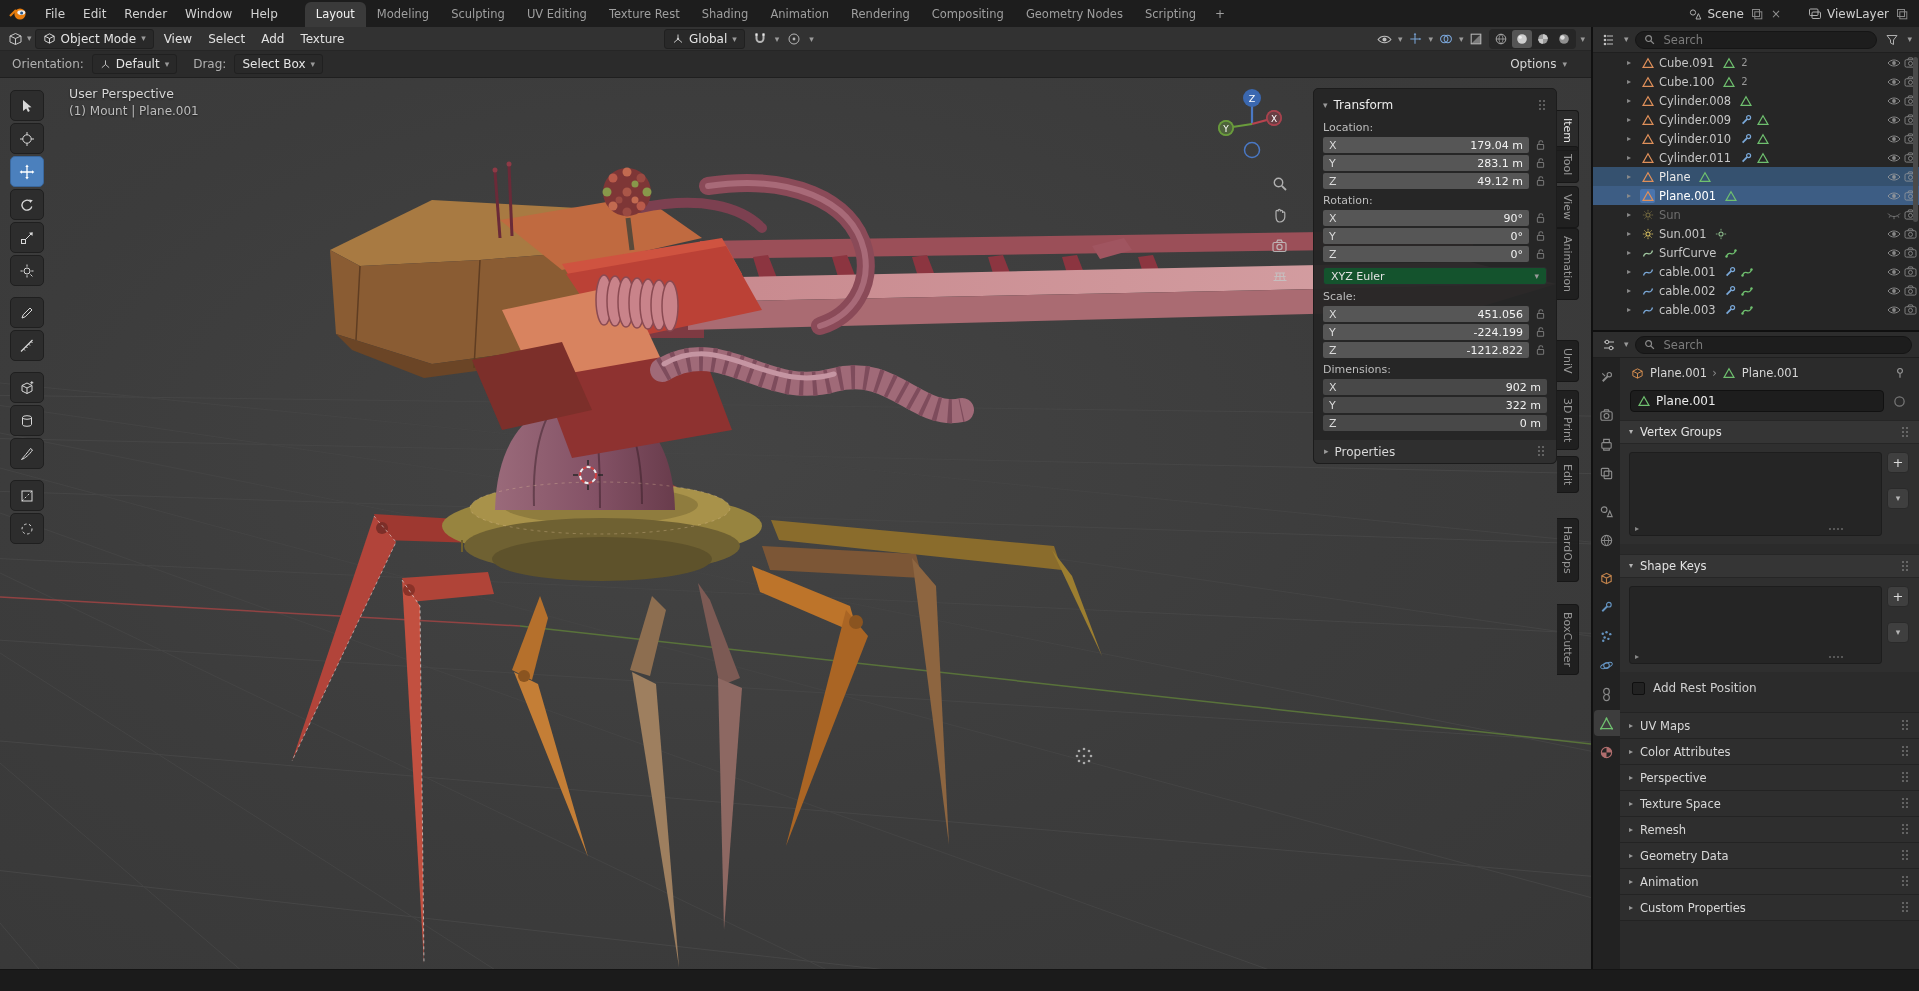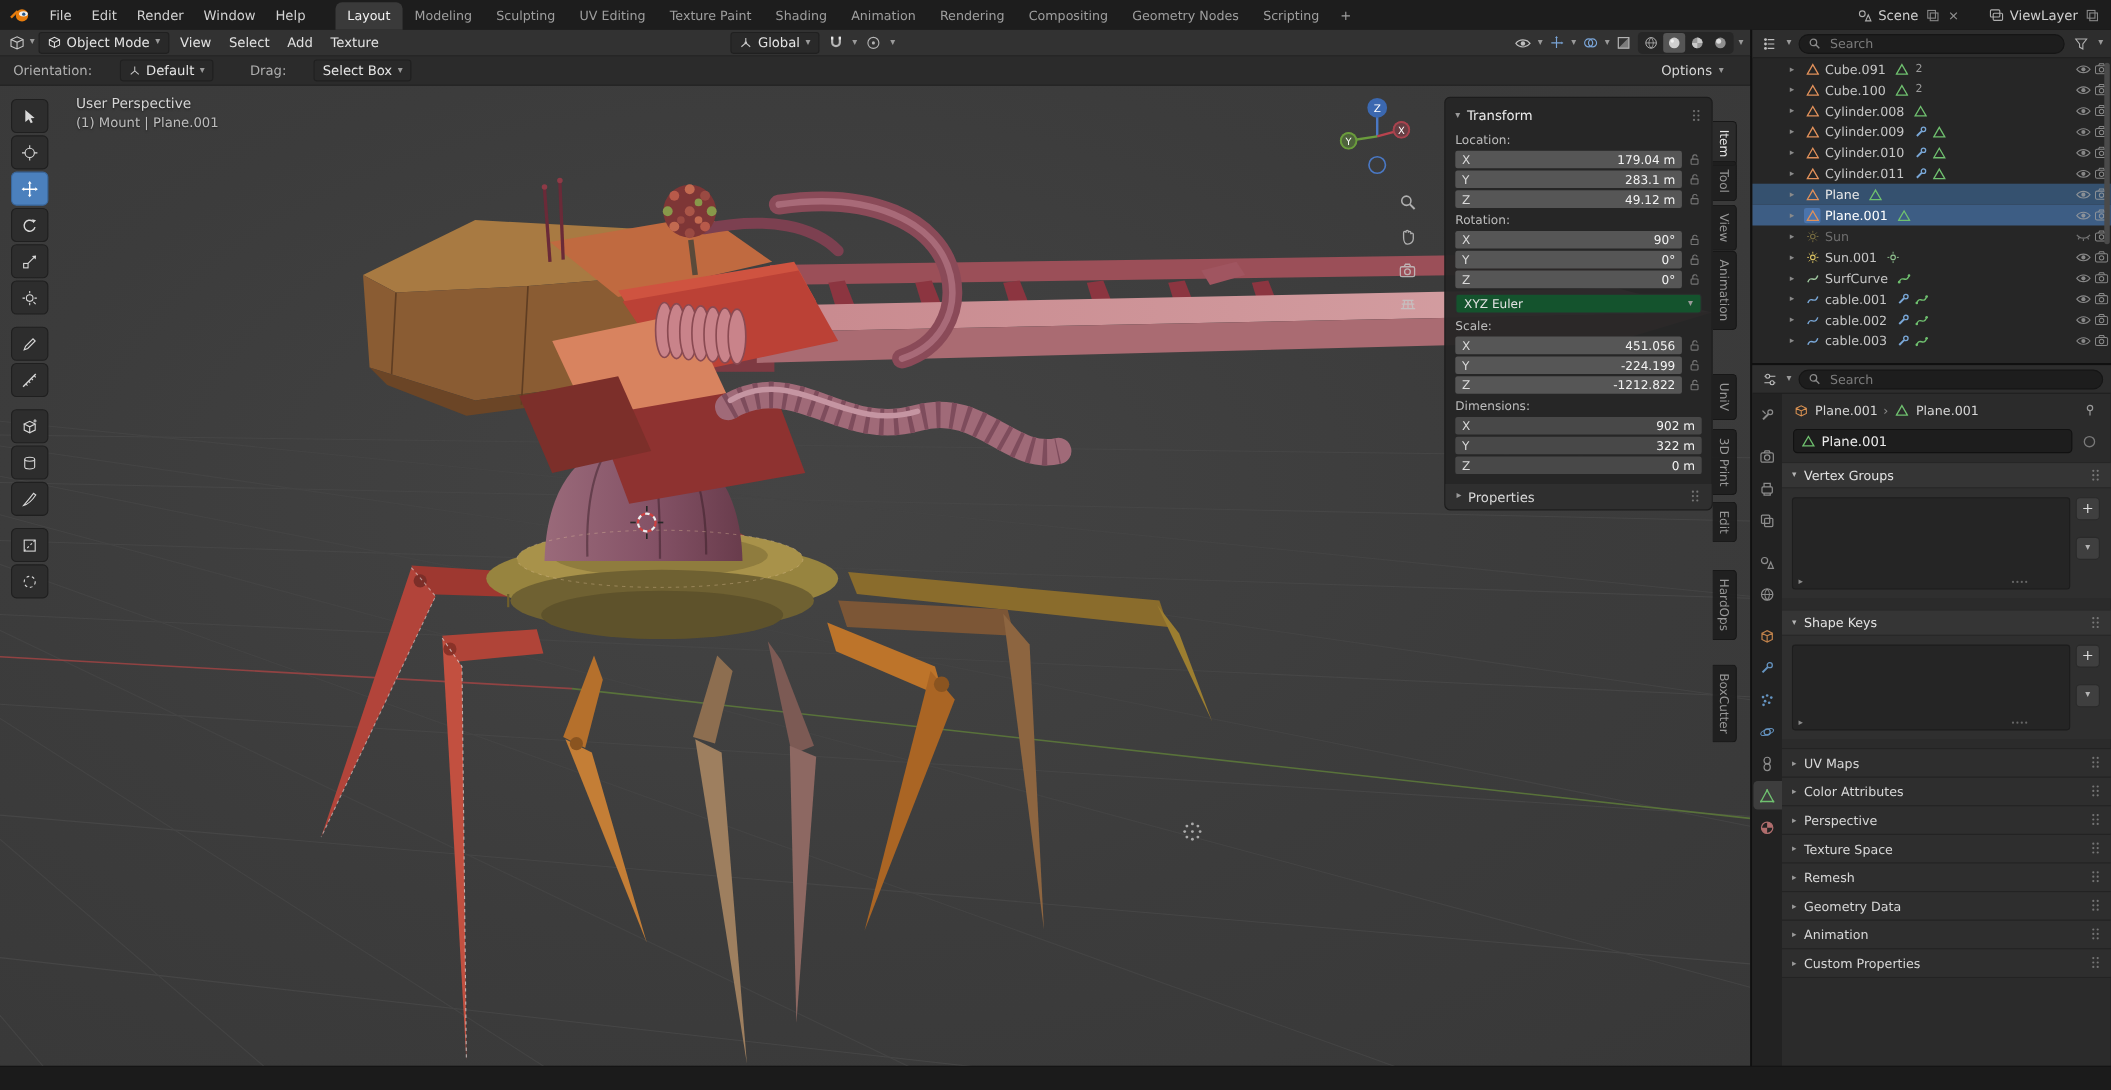--- a/index.html
+++ b/index.html
@@ -27,21 +27,21 @@
   .vph .menu{padding:3px 7px;color:#e2e2e2}
   .hbtn{display:flex;align-items:center;gap:5px;background:#292929;border:1px solid #202020;border-radius:3px;padding:2px 7px;color:#e5e5e5}
   .caret{color:#9a9a9a;font-size:9px;line-height:1}
   .vph-center{position:absolute;left:664px;top:2px;display:flex;align-items:center;gap:6px}
   .vph-right{position:absolute;right:6px;top:2px;display:flex;align-items:center;gap:4px}
   .hic{width:18px;height:18px;display:flex;align-items:center;justify-content:center}
   .shade-pill{display:flex;align-items:center;background:#262626;border-radius:4px;padding:1px 2px;gap:1px}
   .shade-pill .hic{width:20px;border-radius:3px}
   .shade-pill .hic.active{background:#555}
 
-  .vpt{position:absolute;left:0;top:51px;width:1591px;height:27px;background:#2b2b2b;border-bottom:1px solid #1f1f1f;display:flex;align-items:center;gap:25px;padding:0 12px;color:#b9b9b9}
+  .vpt{position:absolute;left:0;top:51px;width:1591px;height:27px;background:#2b2b2b;border-bottom:1px solid #1f1f1f;display:flex;align-items:center;gap:8px;padding:0 12px;color:#b9b9b9}
   .vpt .lab{color:#b0b0b0}
   .vpt-options{position:absolute;right:24px;display:flex;gap:6px;align-items:center;color:#d6d6d6}
 
   
   .viewport{position:absolute;left:0;top:78px;width:1591px;height:891px;background:radial-gradient(ellipse at 44% 42%,#444444 0%,#3c3c3c 55%,#383838 100%);overflow:hidden}
   #vp-svg{position:absolute;left:0;top:0}
   .vp-label{position:absolute;left:69px;top:8px;color:#d6d6d6;font-size:12.5px;text-shadow:0 1px 2px rgba(0,0,0,.55)}
   .vp-label2{position:absolute;left:69px;top:26px;color:#bdbdbd;font-size:12px;text-shadow:0 1px 2px rgba(0,0,0,.55)}
 
   
@@ -142,21 +142,21 @@
         <div class="tbm">Edit</div>
         <div class="tbm">Render</div>
         <div class="tbm">Window</div>
         <div class="tbm">Help</div>
       </div>
     <div id="tb-tabs">
         <div class="ws active">Layout</div>
         <div class="ws">Modeling</div>
         <div class="ws">Sculpting</div>
         <div class="ws">UV Editing</div>
-        <div class="ws">Texture Paint</div>
+        <div class="ws">Texture Rest</div>
         <div class="ws">Shading</div>
         <div class="ws">Animation</div>
         <div class="ws">Rendering</div>
         <div class="ws">Compositing</div>
         <div class="ws">Geometry Nodes</div>
         <div class="ws">Scripting</div>
       </div>
     <div class="ws-add">+</div>
     <div class="tb-right">
       <span class="mini-ic">
@@ -1466,20 +1466,24 @@
           <div class="listbox" style="height:78px">
             <span class="lf">▸</span>
             <span class="lg"></span>
           </div>
           <div class="btncol">
             <button class="sqbtn">+</button>
             <button class="sqbtn dd">▾</button>
           </div>
         </div>
 
+        <div class="cbrow">
+          <span class="cb"></span>
+          <span>Add Rest Position</span>
+        </div>
 
         <div id="pcollapsed">
             <div class="pcol">
               <span class="caret">▸</span>
               <span>UV Maps</span>
               <span class="grip"></span>
             </div>
             <div class="pcol">
               <span class="caret">▸</span>
               <span>Color Attributes</span>

